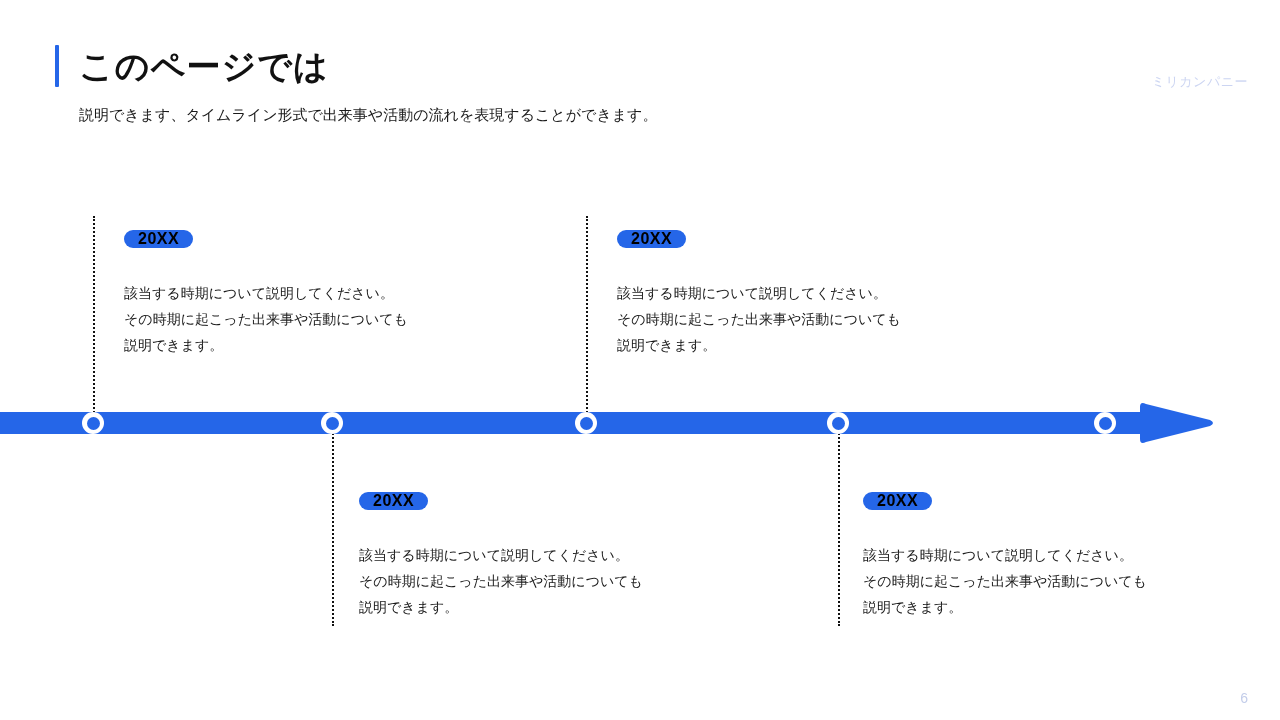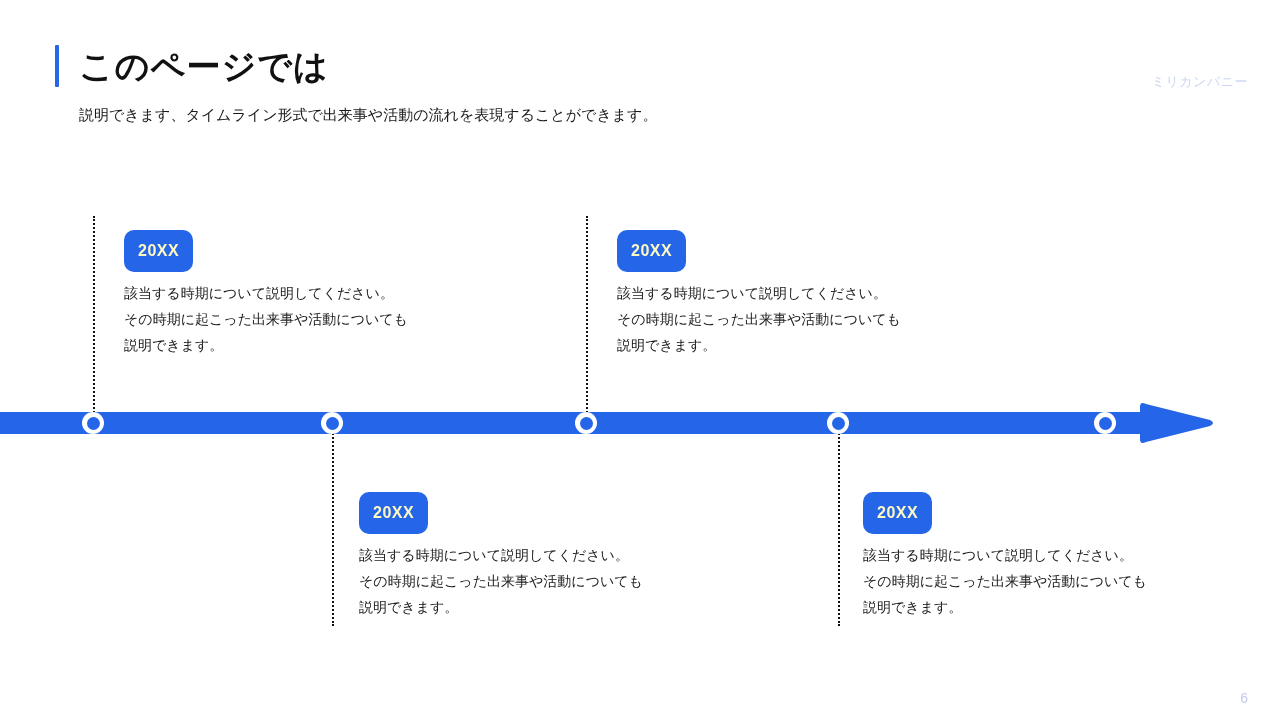--- a/index.html
+++ b/index.html
@@ -121,30 +121,30 @@
   }
 
   
   .entry {
     position: absolute;
     width: 330px;
   }
   .entry-badge {
     display: inline-block;
     background: #2566e8;
-    color: #fef9c3;
+    color: #000000;
     font-size: 16px;
     font-weight: bold;
     letter-spacing: 0.5px;
-    padding: 13px 14px;
+    padding: 1px 14px;
     border-radius: 10px;
     line-height: 1;
   }
   .entry-desc {
-    margin-top: 8px;
+    margin-top: 32px;
     font-size: 14px;
     line-height: 26px;
     color: #1a1a1a;
     white-space: pre-line;
   }
 
   
   .page-number {
     position: absolute;
     right: 32px;

